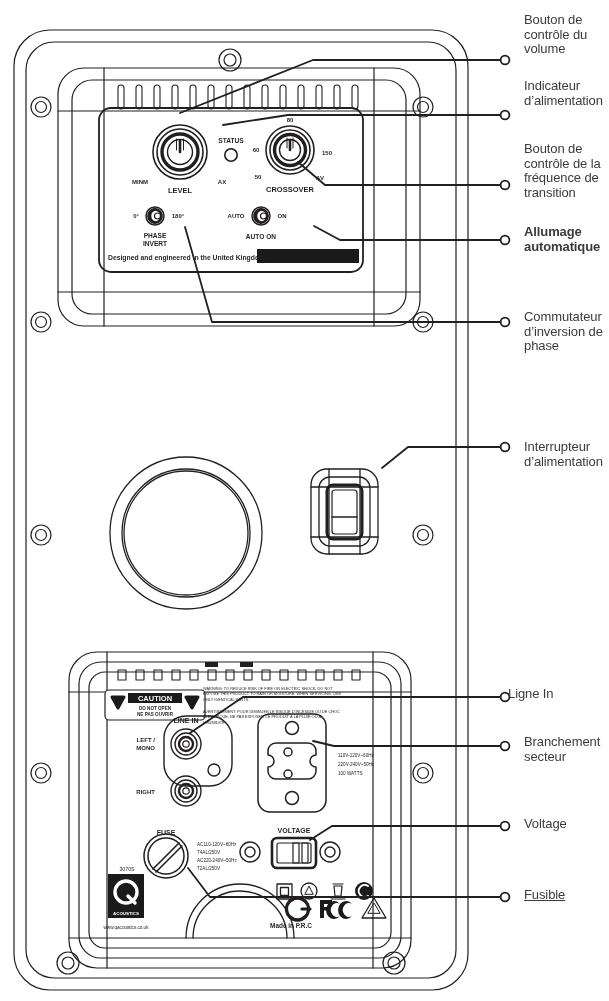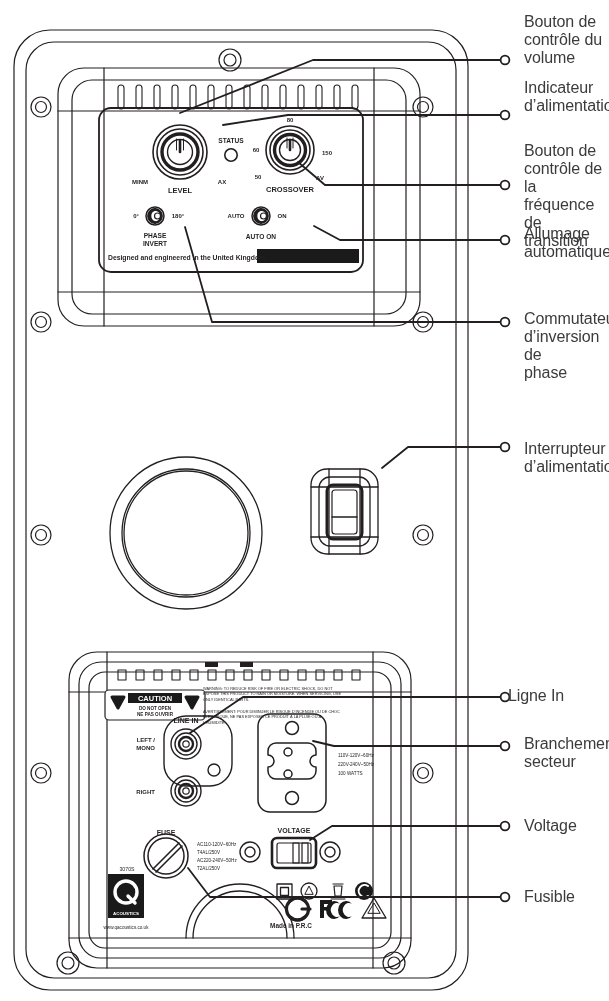--- a/index.html
+++ b/index.html
@@ -3,21 +3,21 @@
 <meta charset="utf-8">
 <style>
   html,body{margin:0;padding:0;background:#ffffff;}
   body{width:609px;height:1001px;overflow:hidden;
        font-family:"Liberation Sans",sans-serif;color:#231f20;}
   #stage{position:relative;width:609px;height:1001px;background:#fff;}
   svg{display:block;}
   .callout-label{
     position:absolute;
     font-family:"Liberation Sans",sans-serif;
-    font-size:16px;
+    font-size:13px;
     line-height:1.12;
     color:#3b3b3d;
     letter-spacing:-0.1px;
     white-space:pre-line;
   }
 </style>
 </head>
 <body>
 
 <div id="stage">
@@ -388,26 +388,26 @@
 
   <div class="callout-label" style="left:524px;top:13px;">Bouton de
 contrôle du
 volume</div>
   <div class="callout-label" style="left:524px;top:79px;">Indicateur
 d’alimentation</div>
   <div class="callout-label" style="left:524px;top:142px;">Bouton de
 contrôle de la
 fréquence de
 transition</div>
-  <div class="callout-label" style="left:524px;top:225px;">Allumage
+  <div class="callout-label" style="left:524px;top:225px;font-weight:bold;">Allumage
 automatique</div>
   <div class="callout-label" style="left:524px;top:310px;">Commutateur
 d’inversion de
 phase</div>
   <div class="callout-label" style="left:524px;top:440px;">Interrupteur
 d’alimentation</div>
   <div class="callout-label" style="left:508px;top:687px;">Ligne In</div>
   <div class="callout-label" style="left:524px;top:735px;">Branchement
 secteur</div>
   <div class="callout-label" style="left:524px;top:817px;">Voltage</div>
-  <div class="callout-label" style="left:524px;top:888px;">Fusible</div>
+  <div class="callout-label" style="left:524px;top:888px;text-decoration:underline;">Fusible</div>
 
 </div>
 
 </body></html>

